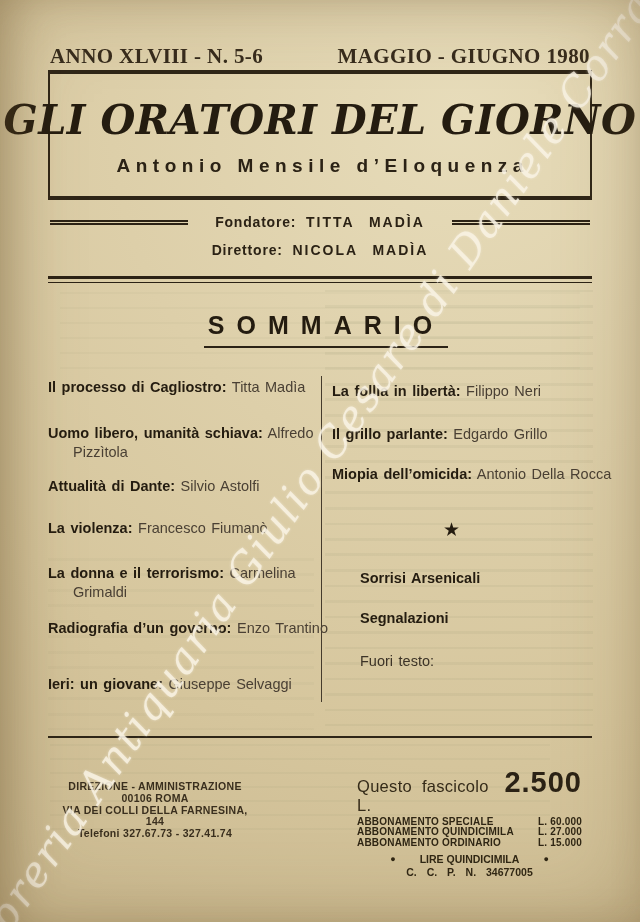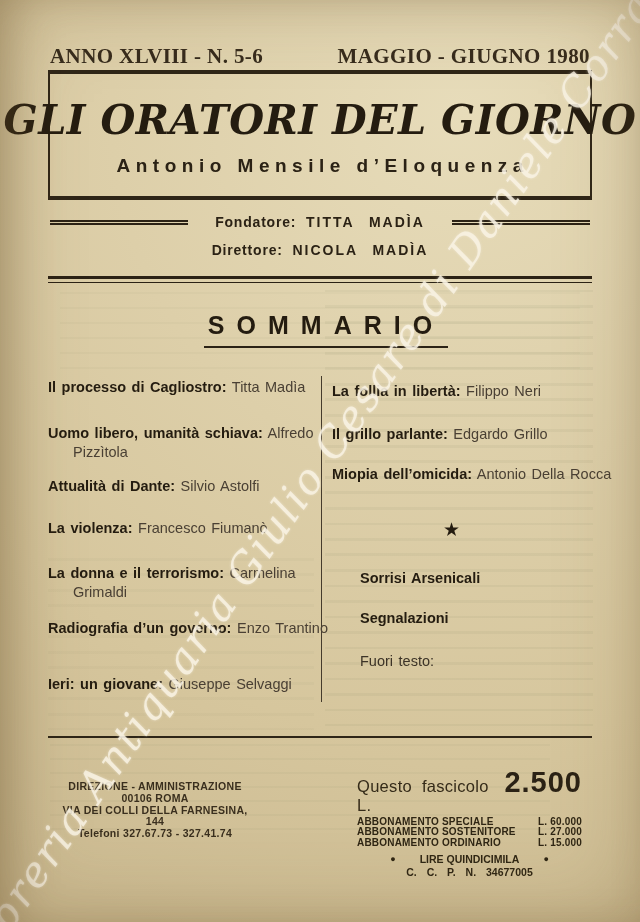--- a/index.html
+++ b/index.html
@@ -153,21 +153,21 @@
     <div class="prow">
       <span class="lbl">Questo fascicolo L.</span>
       <span class="big">2.500</span>
     </div>
     <div class="subs">
       <div class="srow">
         <span>ABBONAMENTO SPECIALE</span>
         <span>L. 60.000</span>
       </div>
       <div class="srow">
-        <span>ABBONAMENTO SOSTENITORE</span>
+        <span>ABBONAMENTO QUINDICIMILA</span>
         <span>L. 27.000</span>
       </div>
       <div class="srow">
         <span>ABBONAMENTO ORDINARIO</span>
         <span>L. 15.000</span>
       </div>
     </div>
     <div class="lire">
       <span class="dot">●</span>
       <span>LIRE QUINDICIMILA</span>

